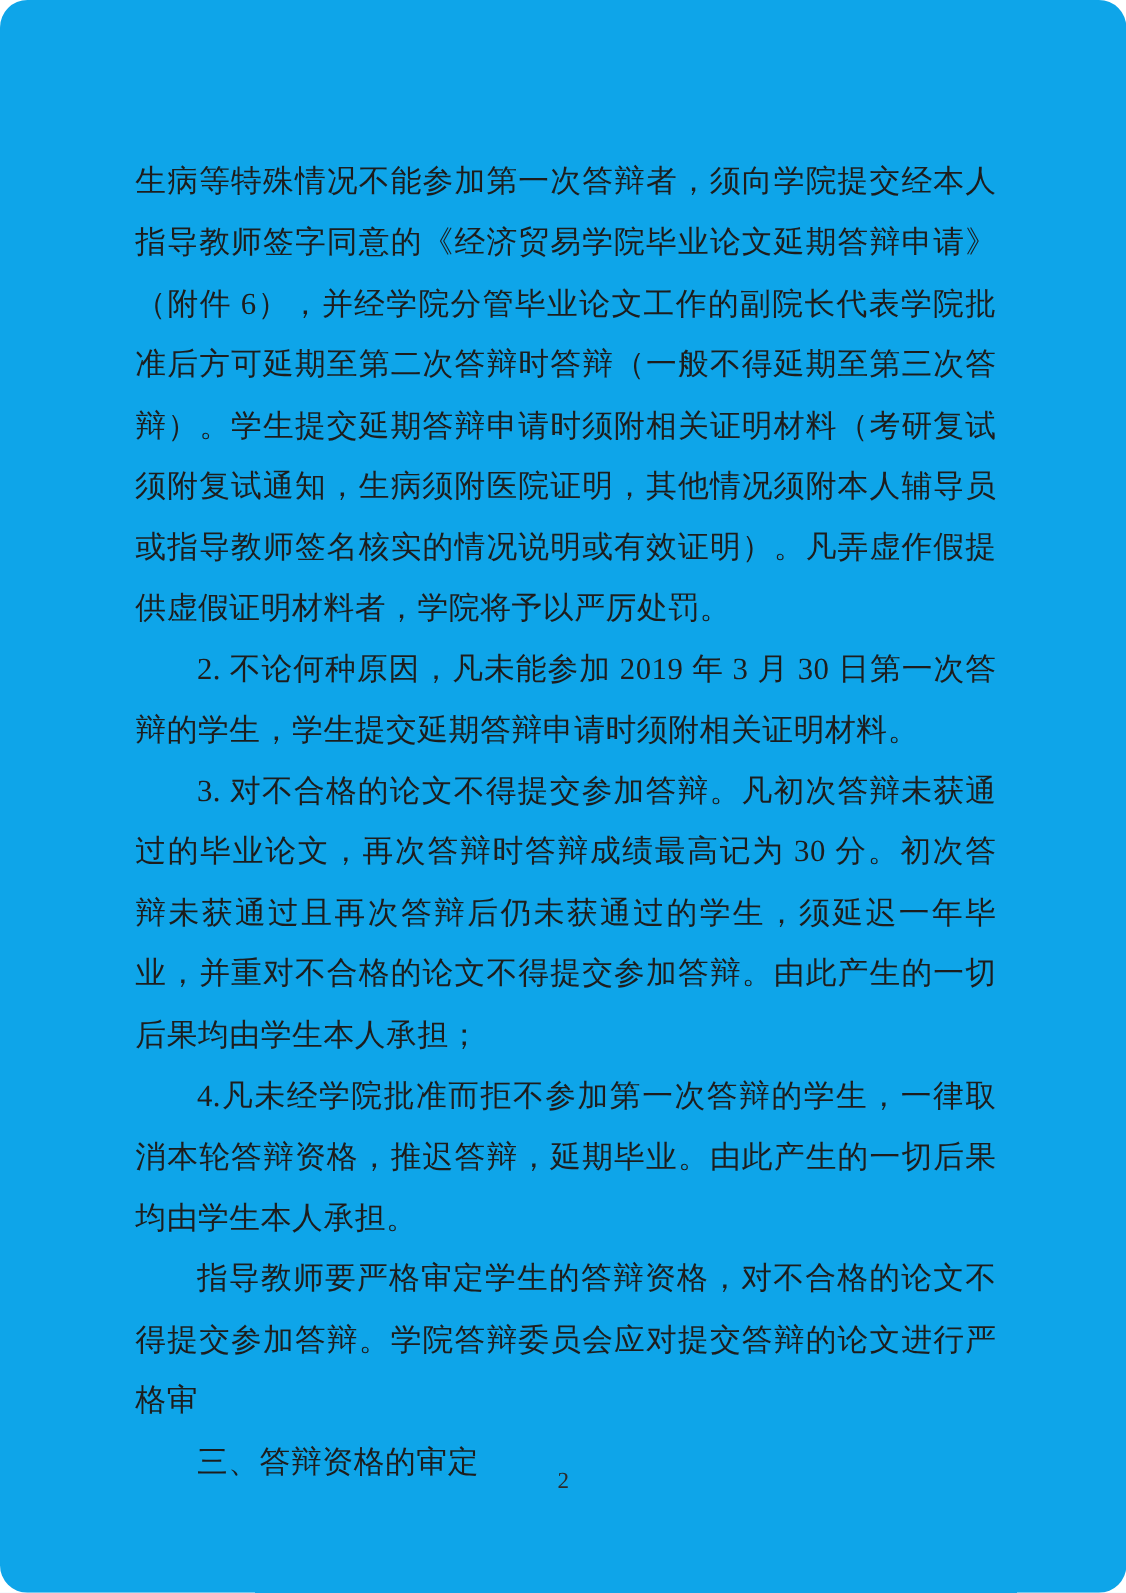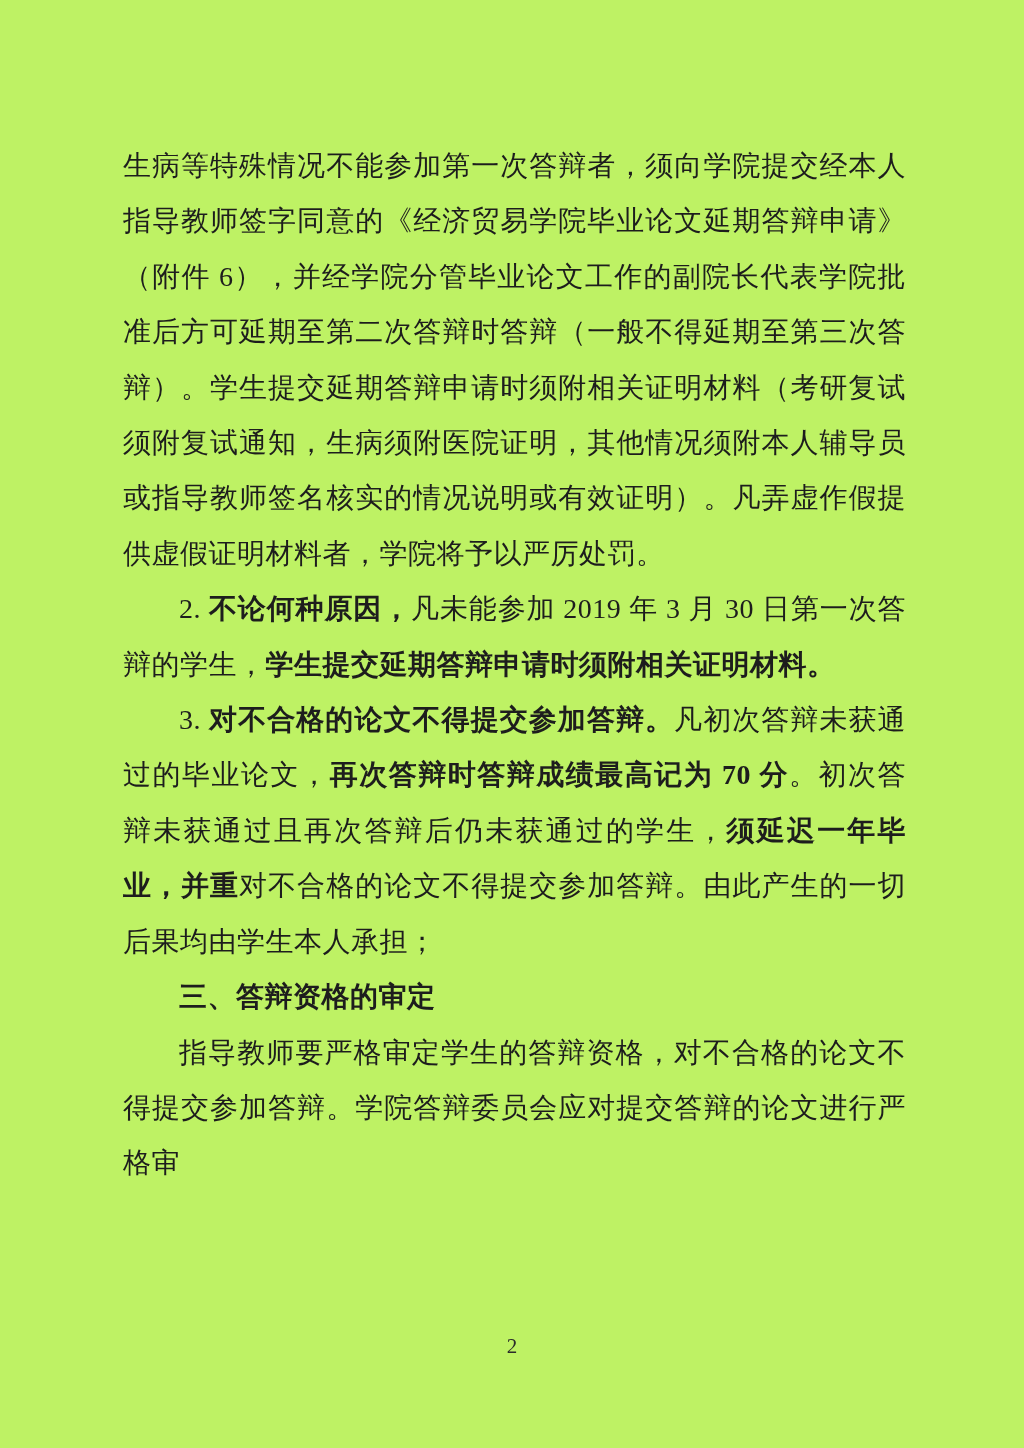--- a/index.html
+++ b/index.html
@@ -4,23 +4,24 @@
 <style>
   html, body {
     margin: 0;
     padding: 0;
     background: #ffffff;
   }
   .page {
     position: relative;
     width: 1024px;
     height: 1448px;
-    background: #bef264;
+    background: #0ea5e9;
     overflow: hidden;
     font-family: "Liberation Serif", "DejaVu Serif", serif;
+    border-radius: 25px;
   }
   .doc-body {
     position: absolute;
     left: 123px;
     top: 138px;
     width: 783px;
     font-size: 28px;
     line-height: 55.4px;
     color: #1d1d1d;
     text-align: justify;
@@ -28,38 +29,39 @@
     letter-spacing: 0.5px;
   }
   .para {
     margin: 0;
     padding: 0;
   }
   .para.indent {
     text-indent: 2em;
   }
   .run.bold {
-    font-weight: bold;
+    font-weight: normal;
     margin-top: 39px;
   }
   .page-number {
     position: absolute;
     top: 1334px;
     left: 0;
     width: 100%;
     text-align: center;
     font-size: 21px;
     color: #2b2b2b;
   }
 </style>
 </head>
 <body>
 
 <div class="page">
   <div class="doc-body" id="doc-body">
       <p class="para"><span class="run">生病等特殊情况不能参加第一次答辩者，须向学院提交经本人指导教师签字同意的《经济贸易学院毕业论文延期答辩申请》（附件 6），并经学院分管毕业论文工作的副院长代表学院批准后方可延期至第二次答辩时答辩（一般不得延期至第三次答辩）。学生提交延期答辩申请时须附相关证明材料（考研复试须附复试通知，生病须附医院证明，其他情况须附本人辅导员或指导教师签名核实的情况说明或有效证明）。凡弄虚作假提供虚假证明材料者，学院将予以严厉处罚。</span></p>
       <p class="para indent"><span class="run">2. </span><span class="run bold">不论何种原因，</span><span class="run">凡未能参加 2019 年 3 月 30 日第一次答辩的学生，</span><span class="run bold">学生提交延期答辩申请时须附相关证明材料。</span></p>
-      <p class="para indent"><span class="run">3. </span><span class="run bold">对不合格的论文不得提交参加答辩。</span><span class="run">凡初次答辩未获通过的毕业论文，</span><span class="run bold">再次答辩时答辩成绩最高记为 70 分</span><span class="run">。初次答辩未获通过且再次答辩后仍未获通过的学生，</span><span class="run bold">须延迟一年毕业，并重</span><span class="run">对不合格的论文不得提交参加答辩。由此产生的一切后果均由学生本人承担；</span></p>
+      <p class="para indent"><span class="run">3. </span><span class="run bold">对不合格的论文不得提交参加答辩。</span><span class="run">凡初次答辩未获通过的毕业论文，</span><span class="run bold">再次答辩时答辩成绩最高记为 30 分</span><span class="run">。初次答辩未获通过且再次答辩后仍未获通过的学生，</span><span class="run bold">须延迟一年毕业，并重</span><span class="run">对不合格的论文不得提交参加答辩。由此产生的一切后果均由学生本人承担；</span></p>
+      <p class="para indent"><span class="run">4.凡未经学院批准而拒不参加第一次答辩的学生，一律取消本轮答辩资格，推迟答辩，延期毕业。由此产生的一切后果均由学生本人承担。</span></p>
+      <p class="para indent"><span class="run">指导教师要严格审定学生的答辩资格，对不合格的论文不得提交参加答辩。学院答辩委员会应对提交答辩的论文进行严格审</span></p>
       <p class="para indent heading"><span class="run bold">三、答辩资格的审定</span></p>
-      <p class="para indent"><span class="run">指导教师要严格审定学生的答辩资格，对不合格的论文不得提交参加答辩。学院答辩委员会应对提交答辩的论文进行严格审</span></p>
     </div>
   <div class="page-number">2</div>
 </div>
 
 </body></html>

